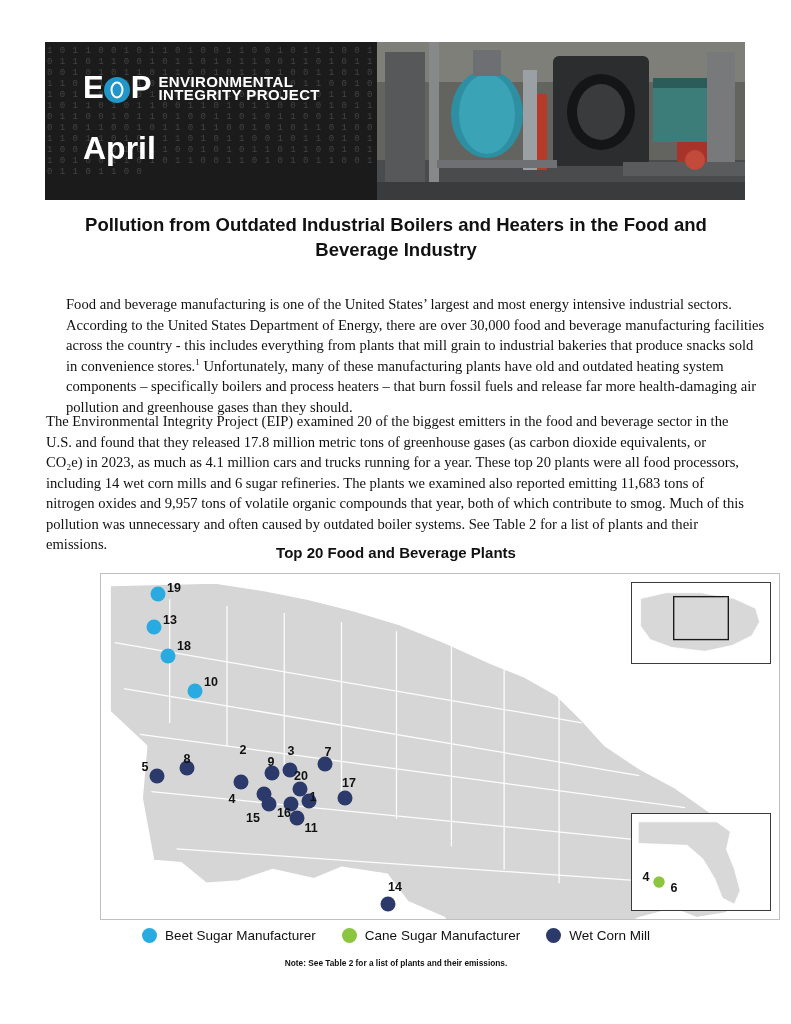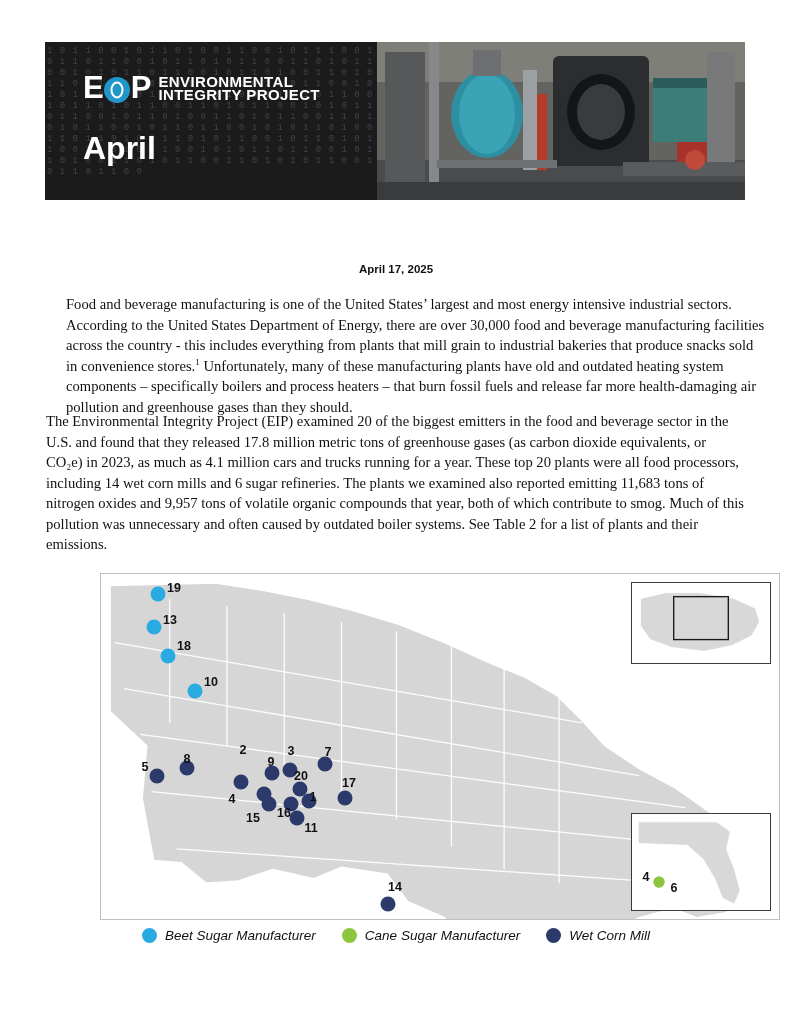--- a/index.html
+++ b/index.html
@@ -194,21 +194,20 @@
     white-space: nowrap;
   }
   .legend {
     position: absolute;
     left: 100px; top: 928px;
     width: 592px;
     display: flex;
     justify-content: center;
     align-items: center;
     gap: 26px;
-    font-style: italic;
   }
   .legend-item {
     display: flex;
     align-items: center;
     gap: 8px;
     font-family: "Liberation Sans", sans-serif;
     font-size: 13.5px;
     color: #111111;
   }
   .legend-swatch {
@@ -266,27 +265,28 @@
         <rect x="300" y="100" width="56" height="26" fill="#a8332a"></rect>
         <rect x="246" y="120" width="122" height="14" fill="#5a5b5d"></rect>
         <rect x="0" y="140" width="368" height="18" fill="#3a3b3d"></rect>
         <rect x="330" y="10" width="28" height="110" fill="#77797b"></rect>
         <circle cx="318" cy="118" r="10" fill="#c14a3b"></circle>
         <rect x="60" y="118" width="120" height="8" fill="#6e7073"></rect>
       </svg>
     </div>
   </div>
 
-  <div class="doc-date">April 17, 2025</div>
+  <div class="doc-title">Pollution from Outdated Industrial Boilers and Heaters in the Food and Beverage Industry</div>
 
   <div class="para" id="para1">
     <span>Food and beverage manufacturing is one of the United States’ largest and most energy intensive industrial sectors. According to the United States Department of Energy, there are over 30,000 food and beverage manufacturing facilities across the country - this includes everything from plants that mill grain to industrial bakeries that produce snacks sold in convenience stores.</span><sup>1</sup><span> Unfortunately, many of these manufacturing plants have old and outdated heating system components – specifically boilers and process heaters – that burn fossil fuels and release far more health-damaging air pollution and greenhouse gases than they should.</span>
   </div>
   <div class="para" id="para2">The Environmental Integrity Project (EIP) examined 20 of the biggest emitters in the food and beverage sector in the U.S. and found that they released 17.8 million metric tons of greenhouse gases (as carbon dioxide equivalents, or CO₂e) in 2023, as much as 4.1 million cars and trucks running for a year. These top 20 plants were all food processors, including 14 wet corn mills and 6 sugar refineries. The plants we examined also reported emitting 11,683 tons of nitrogen oxides and 9,957 tons of volatile organic compounds that year, both of which contribute to smog. Much of this pollution was unnecessary and often caused by outdated boiler systems. See Table 2 for a list of plants and their emissions.</div>
 
+  <div class="chart-title">Top 20 Food and Beverage Plants</div>
 
   <div class="map-box">
     <svg class="map-land" viewBox="0 0 592 347" preserveAspectRatio="none">
       <rect x="0" y="0" width="592" height="347" fill="#ffffff"></rect>
       <path fill="#d6d6d6" stroke="#ffffff" stroke-width="1.2" d="M8,10 L8,120 L40,150 L36,196 L46,250 L70,252 L92,270 L120,268 L150,258 L186,266
            L210,256 L250,262 L268,286 L300,300 L316,330 L350,336 L400,330 L436,316 L470,300
            L500,292 L520,300 L545,296 L560,286 L566,262 L556,236 L540,214 L520,200 L500,186
            L470,170 L440,150 L420,128 L398,106 L370,90 L340,78 L300,60 L260,44 L220,32
            L180,22 L140,14 L100,8 Z"></path>
       <g stroke="#ffffff" stroke-width="1.1" fill="none" opacity="0.95">
@@ -363,14 +363,15 @@
     <div class="legend-item">
       <span class="legend-swatch" style="background:#8cc63f"></span>
       <span>Cane Sugar Manufacturer</span>
     </div>
     <div class="legend-item">
       <span class="legend-swatch" style="background:#2b3a6b"></span>
       <span>Wet Corn Mill</span>
     </div>
   </div>
 
+  <div class="chart-note">Note: See Table 2 for a list of plants and their emissions.</div>
 
 </div>
 
 </body></html>

